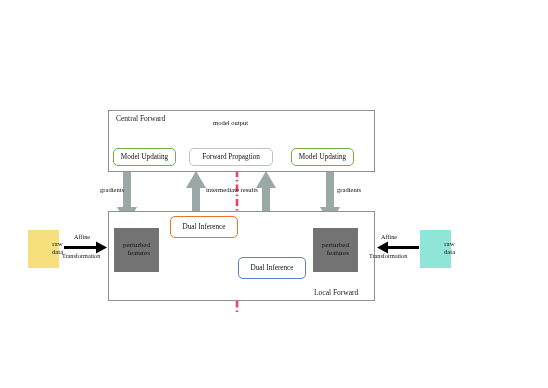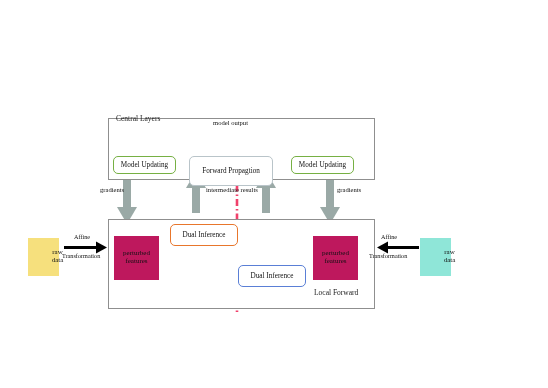--- a/index.html
+++ b/index.html
@@ -23,21 +23,20 @@
     height: 388px;
   }
   .node {
     position: absolute;
     box-sizing: border-box;
     display: flex;
     align-items: center;
     justify-content: center;
     text-align: center;
     line-height: 1.12;
-    margin-top: 8px;
   }
   
   #central-layers {
     left: 108px;
     top: 110px;
     width: 267px;
     height: 62px;
     border: 1px solid #8f8f8f;
     background: #ffffff;
   }
@@ -70,30 +69,31 @@
     font-size: 7.2px;
     color: #111111;
     padding: 0 3px;
   }
   .green-box { border: 1.1px solid #76b043; }
   .gray-box  { border: 1.1px solid #b9c4c9; }
   .orange-box{ border: 1.1px solid #e8762c; }
   .blue-box  { border: 1.1px solid #5a7fd6; }
 
   #model-updating-left  { left: 113px; top: 148px; width: 63px; height: 18px; }
-  #forward-propagation  { left: 189px; top: 148px; width: 84px; height: 30px; }
+  #forward-propagation  { left: 189px; top: 148px; width: 84px; height: 18px; }
   #model-updating-right { left: 291px; top: 148px; width: 63px; height: 18px; }
 
   #dual-inference-top    { left: 170px; top: 216px; width: 68px; height: 22px; }
   #dual-inference-bottom { left: 238px; top: 257px; width: 68px; height: 22px; }
 
   .feature-box {
-    background: #be185d;
+    background: #737373;
     font-size: 7px;
     color: #111111;
+    text-align: right;
   }
   #perturbed-left  { left: 114px; top: 228px; width: 45px; height: 44px; }
   #perturbed-right { left: 313px; top: 228px; width: 45px; height: 44px; }
 
   .raw-box {
     font-size: 7px;
     color: #111111;
     padding-left: 28px;
   }
   #raw-data-left  { left: 28px;  top: 230px; width: 31px; height: 38px; background: #f6e07d; }
@@ -197,21 +197,21 @@
       <rect x="64" y="246" width="38" height="3" fill="#000000"></rect>
       <path d="M107,247.5 L96,241.5 L96,253.5 z" fill="#000000"></path>
     </g>
     <g>
       <rect x="383" y="246" width="36" height="3" fill="#000000"></rect>
       <path d="M377,247.5 L388,241.5 L388,253.5 z" fill="#000000"></path>
     </g>
   </svg>
 
   <div class="node" id="central-layers"></div>
-  <div id="central-layers-label">Central Layers</div>
+  <div id="central-layers-label">Central Forward</div>
 
   <div class="plain-label" id="model-output-label">model output</div>
 
   <div class="node rounded-box green-box" id="model-updating-left">
     <span class="node-text">Model Updating</span>
   </div>
 
   <div class="node rounded-box gray-box" id="forward-propagation">
     <span class="node-text">Forward Propagtion</span>
   </div>

